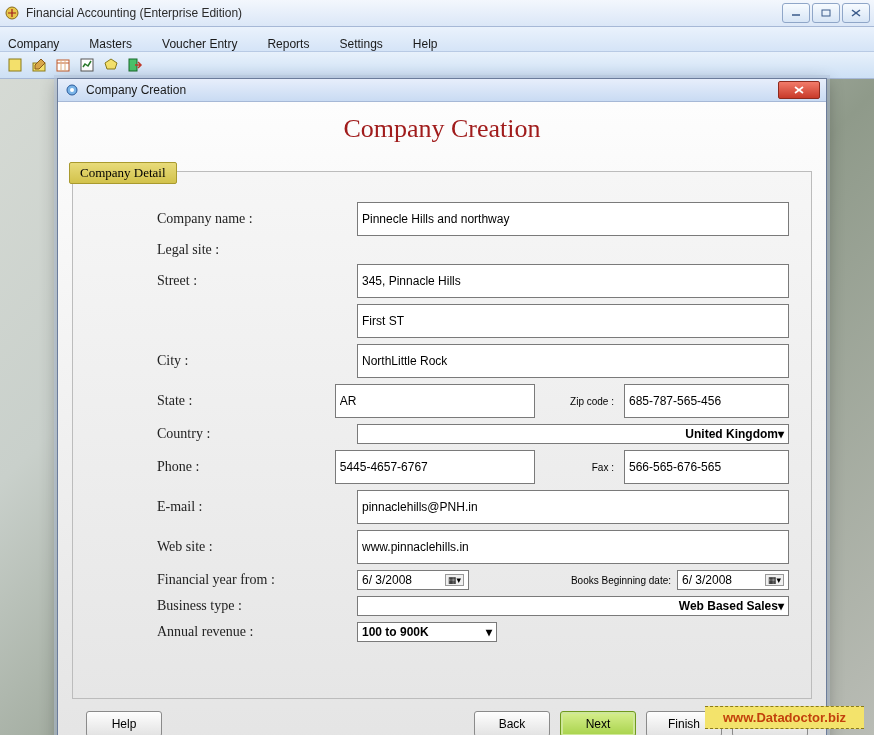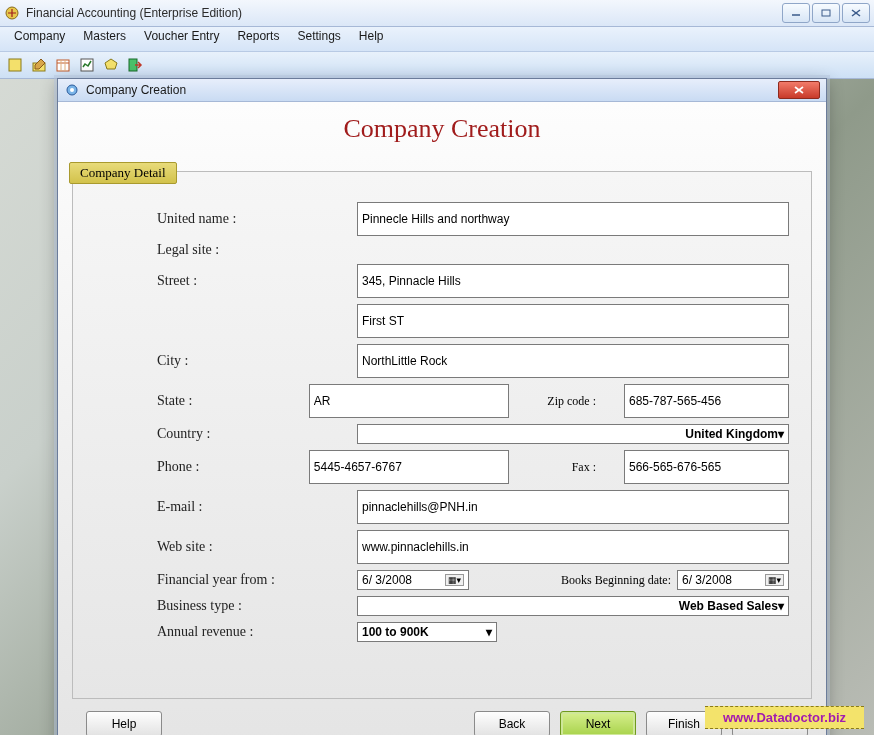--- a/index.html
+++ b/index.html
@@ -2,47 +2,47 @@
 <html><head>
 <meta charset="utf-8">
 <style>
 html,body{margin:0;padding:0;font-family:"Segoe UI",Tahoma,sans-serif;font-size:12px;color:#000;}
 .app{width:874px;height:735px;position:relative;background:linear-gradient(135deg,#d8dcd6 0%,#c9d0cb 30%,#8f9a8a 60%,#b9bcb5 100%);}
 .titlebar{height:26px;background:linear-gradient(#f3f7fd,#dbe7f7);border-bottom:1px solid #a6b8d6;display:flex;align-items:center;padding:0 4px;}
 .titlebar .appicon{width:16px;height:16px;margin-right:6px;display:flex;align-items:center;justify-content:center;}
 .titlebar .title{flex:1;color:#2b2b2b;}
 .winbtns{display:flex;gap:2px;}
 .winbtn{width:26px;height:18px;border:1px solid #8fa6c8;border-radius:3px;background:linear-gradient(#f7fbff,#d7e5f6);display:flex;align-items:center;justify-content:center;font-size:10px;color:#3a5a8a;}
-.menubar{height:22px;background:linear-gradient(#eaf2fc,#d5e4f7);border-bottom:1px solid #b8cae4;display:flex;align-items:flex-start;padding:0 14px;gap:18px;color:#1a1a1a;padding-top:2px;}
+.menubar{height:22px;background:linear-gradient(#eaf2fc,#d5e4f7);border-bottom:1px solid #b8cae4;display:flex;align-items:flex-end;padding:0 8px;gap:30px;color:#1a1a1a;padding-top:2px;}
 .menubar span{cursor:default;}
 .toolbar{height:26px;background:linear-gradient(#e8f1fb,#cde0f5);border-bottom:1px solid #a6b8d6;display:flex;align-items:center;padding:0 6px;gap:6px;}
 .tbicon{width:18px;height:18px;display:flex;align-items:center;justify-content:center;font-size:14px;}
 .dialog{position:absolute;left:57px;top:78px;width:768px;background:#e9e9e9;border:1px solid #6b7c9a;box-shadow:0 0 0 3px rgba(180,195,220,0.5), 0 4px 16px rgba(0,0,0,0.3);}
 .dlg-title{height:22px;background:linear-gradient(#e7eefb,#c9dbf3);display:flex;align-items:center;padding:0 6px;border-bottom:1px solid #a6b8d6;}
 .dlg-title .ic{width:16px;height:16px;margin-right:6px;display:flex;align-items:center;justify-content:center;}
 .dlg-title .txt{flex:1;color:#1a1a1a;}
 .dlg-close{width:40px;height:16px;background:linear-gradient(#f27b6a,#c83a2a);border:1px solid #8e2a1e;border-radius:2px;display:flex;align-items:center;justify-content:center;color:#fff;font-weight:bold;font-size:10px;}
 .dlg-body{background:linear-gradient(#fdfdfd,#e4e4e4);padding:6px 14px 10px 14px;}
 .dlg-h1{text-align:center;font-family:"Times New Roman",serif;font-size:26px;color:#a01c1c;margin:6px 0 14px 0;}
 .groupbox{border:1px solid #bcbcbc;position:relative;padding:30px 22px 50px 22px;background:linear-gradient(#f6f6f6,#e6e6e6);margin-top:27px;}
 .group-tab{position:absolute;left:-4px;top:-10px;background:linear-gradient(#e8db7a,#d2c24b);border:1px solid #a99a2e;padding:2px 10px;font-family:"Times New Roman",serif;font-size:13px;border-radius:2px;}
 .frow{display:flex;align-items:center;margin-bottom:6px;}
 .flabel{width:200px;font-family:"Times New Roman",serif;font-size:14px;color:#222;padding-left:62px;}
 .finput{flex:1;height:20px;border:1px solid #7a7a7a;background:#fff;padding:16px 4px;font-size:12px;box-sizing:border-box;}
 .fselect{flex:1;height:20px;border:1px solid #7a7a7a;background:#fff;font-size:12px;font-weight:bold;padding:0 2px;box-sizing:border-box;}
-.midlabel{font-family:Liberation Serif, serif;font-size:12px;padding:0 28px;}
+.midlabel{font-family:Liberation Sans, sans-serif;font-size:10px;padding:0 10px;}
 .datebox{display:flex;align-items:center;border:1px solid #7a7a7a;background:#fff;height:20px;padding:0 4px;width:112px;box-sizing:border-box;}
 .datebox .dv{flex:1;}
 .datebox .dd{font-size:9px;border:1px solid #999;padding:0 2px;background:#f0f0f0;}
 .smallselect{height:20px;border:1px solid #7a7a7a;background:#fff;font-size:12px;font-weight:bold;width:140px;box-sizing:border-box;}
 .btnrow{display:flex;align-items:center;padding:12px 4px 10px 4px;}
 .btn{height:24px;min-width:74px;border:1px solid #8a8a8a;border-radius:3px;background:linear-gradient(#fefefe,#e2e2e2);margin-left:10px;display:flex;align-items:center;justify-content:center;font-size:12px;cursor:default;}
 .btn.primary{background:linear-gradient(#d7ef8e,#a7d24a);border:1px solid #6f9a1d;box-shadow:0 0 0 2px #cfe79a inset;}
 .spacer{flex:1;}
-.watermark{position:absolute;right:10px;bottom:6px;background:#f3e36b;border-top:1px dashed #8a7a1a;border-bottom:1px dashed #8a7a1a;padding:3px 18px;font-weight:bold;color:#a21caf;font-size:13px;}
+.watermark{position:absolute;right:10px;bottom:6px;background:#f3e36b;border-top:1px dashed #8a7a1a;border-bottom:1px dashed #8a7a1a;padding:3px 18px;font-weight:bold;color:#c2410c;font-size:13px;}
 svg{display:block;}
 </style>
 </head>
 <body>
 
 <div class="app">
 
   <div class="titlebar">
     <span class="appicon">
       <svg width="16" height="16">
@@ -135,21 +135,21 @@
           </svg>
         </div>
     </div>
     <div class="dlg-body">
       <div class="dlg-h1">Company Creation</div>
 
       <div class="groupbox">
         <div class="group-tab">Company Detail</div>
 
         <div class="frow">
-          <div class="flabel">United name :</div>
+          <div class="flabel">Company name :</div>
           <input class="finput" value="Pinnecle Hills and northway" style="">
         </div>
         <div class="frow">
           <div class="flabel">Legal site :</div>
         </div>
         <div class="frow">
           <div class="flabel">Street :</div>
           <input class="finput" value="345, Pinnacle Hills" style="">
         </div>
         <div class="frow">

